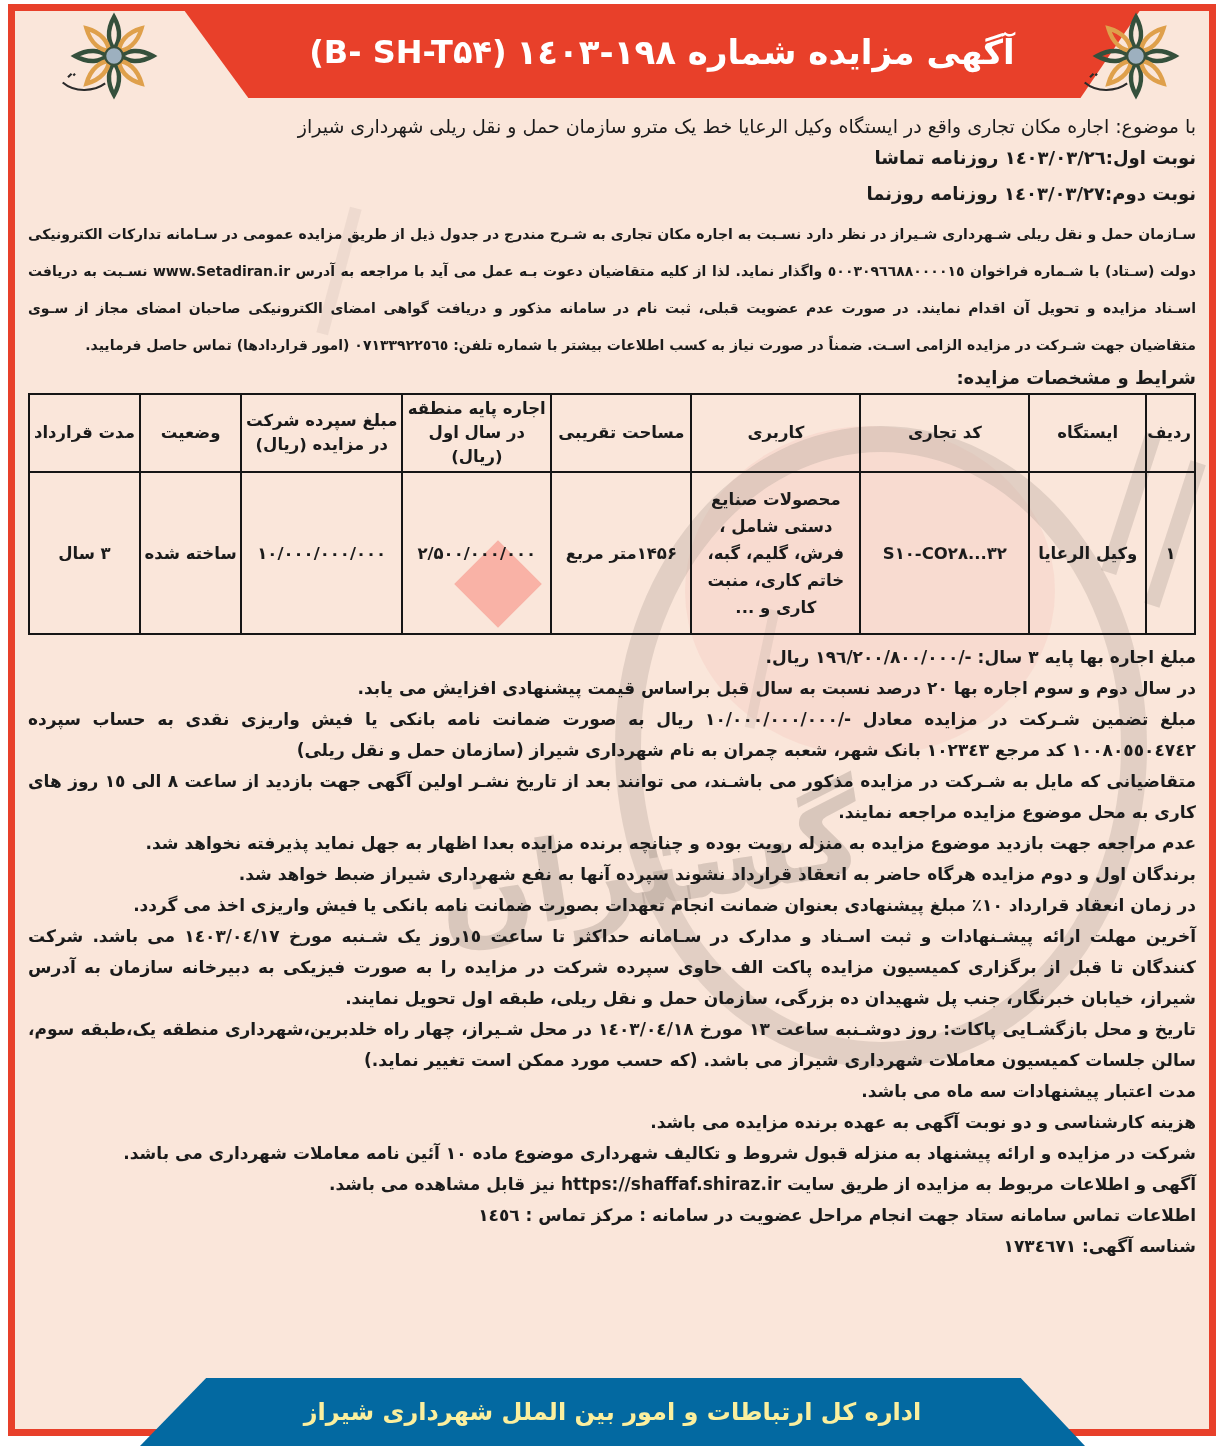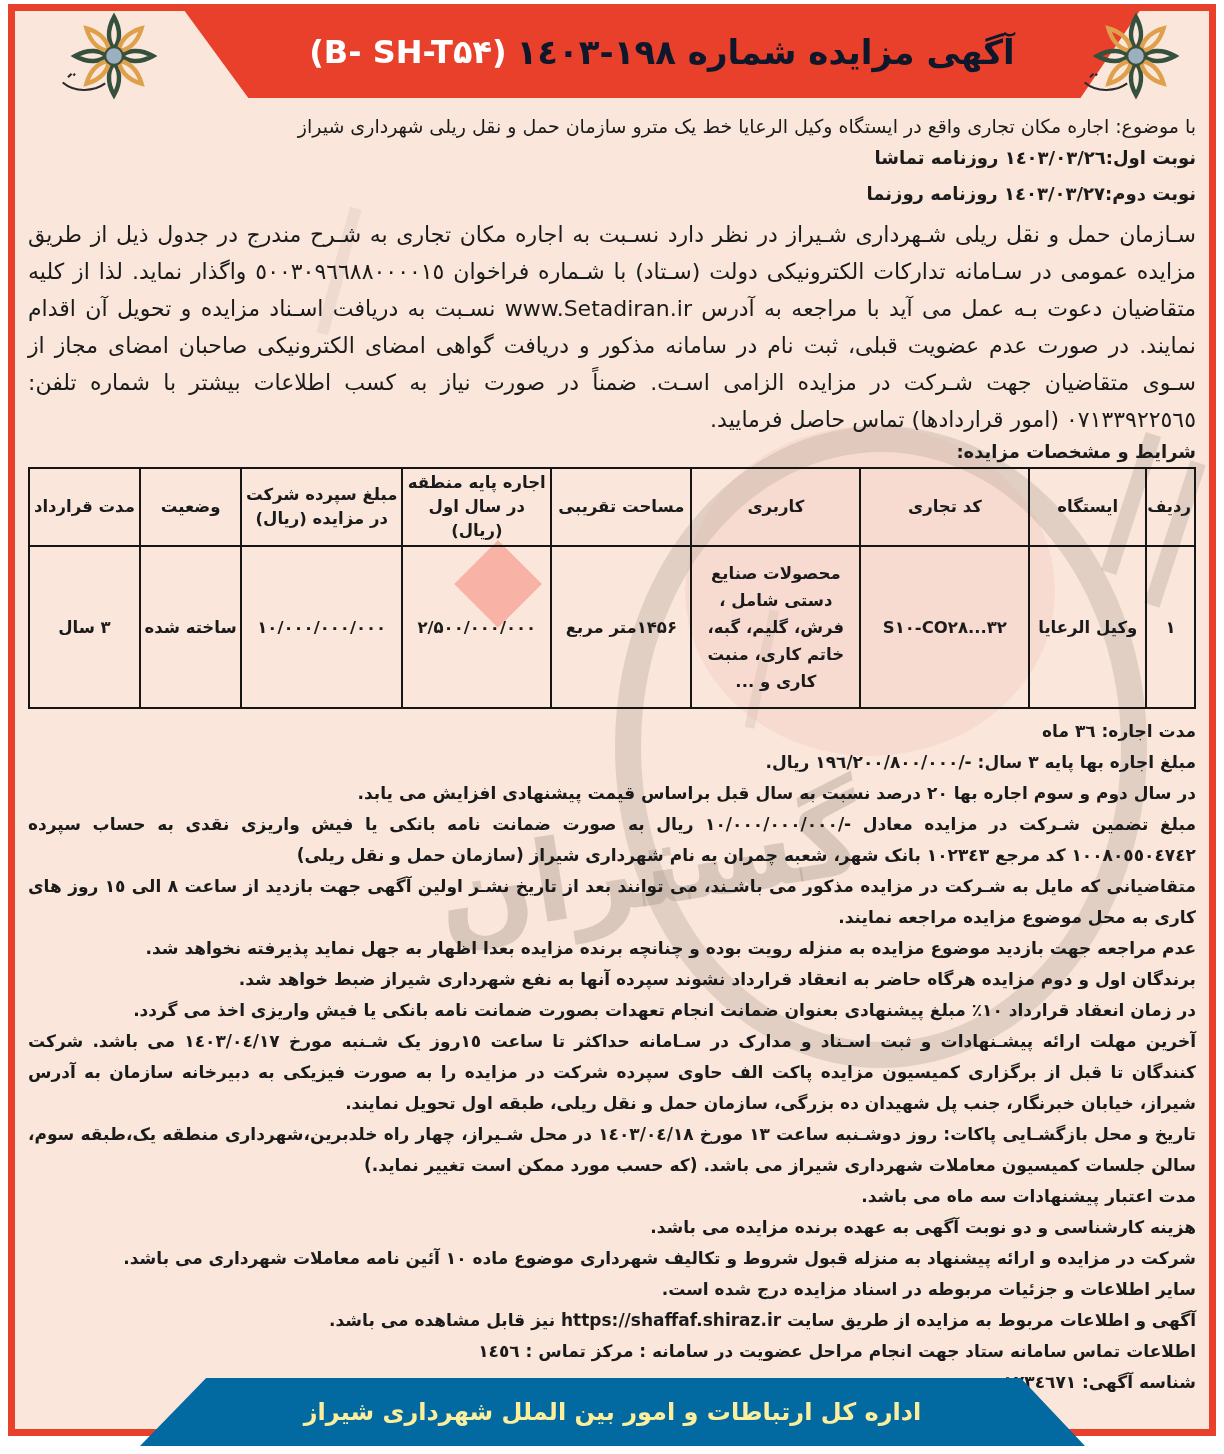--- a/index.html
+++ b/index.html
@@ -25,30 +25,30 @@
   .wm-s1{left:1108px;top:420px;width:16px;height:145px;transform:rotate(18deg);}
   .wm-s2{left:1152px;top:448px;width:16px;height:150px;transform:rotate(18deg);}
   .wm-s3{left:742px;top:598px;width:10px;height:120px;transform:rotate(12deg);opacity:.6;}
   .wm-s4{left:318px;top:195px;width:12px;height:130px;transform:rotate(15deg);opacity:.45;}
   
   .header-banner{
     position:absolute;left:181px;top:6px;width:962px;height:92px;background:#e8402a;z-index:3;
     clip-path:polygon(0 0,100% 0,93.5% 100%,7% 100%);
     display:flex;align-items:center;justify-content:center;gap:10px;
   }
-  .header-banner .title-fa{color:#0f172a;font-size:34px;font-weight:bold;}
+  .header-banner .title-fa{color:#ffffff;font-size:34px;font-weight:bold;}
   .header-banner .title-code{color:#ffffff;font-size:32px;font-weight:bold;direction:ltr;unicode-bidi:isolate;}
   .logo{position:absolute;top:10px;width:120px;height:92px;z-index:4;}
   .logo-right{right:28px;}
   .logo-left{left:54px;}
   
   .content{position:relative;z-index:1;padding:102px 13px 0;}
   .subject{font-size:19px;font-weight:normal;margin:2px 0 7px;}
   .nobat{font-size:18px;font-weight:bold;margin:0 0 9px;line-height:27px;}
-  .intro-par{font-size:22px;font-weight:normal;line-height:37px;margin:2px 0 0;text-align:justify;}
+  .intro-par{font-size:14px;font-weight:bold;line-height:37px;margin:2px 0 0;text-align:justify;}
   .ltr-inline{direction:ltr;unicode-bidi:isolate;}
   .terms-label{font-size:18px;font-weight:bold;margin:3px 0 5px;}
   
   table{width:100%;border-collapse:collapse;table-layout:fixed;margin:2px 0 7px;background:transparent;}
   th,td{border:2px solid #161616;text-align:center;vertical-align:middle;font-weight:bold;padding:2px 3px;}
   th{font-size:16.5px;height:62px;line-height:24px;}
   td{font-size:16.5px;height:156px;line-height:27px;}
   
   .cond{font-size:17px;font-weight:bold;line-height:31px;margin:0;text-align:justify;}
   
@@ -120,34 +120,32 @@
             <td>۱۴۵۶متر مربع</td>
             <td>۲/۵۰۰/۰۰۰/۰۰۰</td>
             <td>۱۰/۰۰۰/۰۰۰/۰۰۰</td>
             <td>ساخته شده</td>
             <td>۳ سال</td>
           </tr>
         </tbody>
       </table>
 
       <div class="conds">
-        <p class="cond">مدت اجاره: ٣٦ ماه</p>
         <p class="cond">مبلغ اجاره بها پایه ٣ سال: -/١٩٦/٢٠٠/٨٠٠/٠٠٠ ریال.</p>
         <p class="cond">در سال دوم و سوم اجاره بها ٢٠ درصد نسبت به سال قبل براساس قیمت پیشنهادی افزایش می یابد.</p>
         <p class="cond">مبلغ تضمین شـرکت در مزایده معادل -/١٠/٠٠٠/٠٠٠/٠٠٠ ریال به صورت ضمانت نامه بانکی یا فیش واریزی نقدی به حساب سپرده ١٠٠٨٠٥٥٠٤٧٤٢ کد مرجع ١٠٢٣٤٣ بانک شهر، شعبه چمران به نام شهرداری شیراز (سازمان حمل و نقل ریلی)</p>
         <p class="cond">متقاضیانی که مایل به شـرکت در مزایده مذکور می باشـند، می توانند بعد از تاریخ نشـر اولین آگهی جهت بازدید از ساعت ٨ الی ١٥ روز های کاری به محل موضوع مزایده مراجعه نمایند.</p>
         <p class="cond">عدم مراجعه جهت بازدید موضوع مزایده به منزله رویت بوده و چنانچه برنده مزایده بعدا اظهار به جهل نماید پذیرفته نخواهد شد.</p>
         <p class="cond">برندگان اول و دوم مزایده هرگاه حاضر به انعقاد قرارداد نشوند سپرده آنها به نفع شهرداری شیراز ضبط خواهد شد.</p>
         <p class="cond">در زمان انعقاد قرارداد ١٠٪ مبلغ پیشنهادی بعنوان ضمانت انجام تعهدات بصورت ضمانت نامه بانکی یا فیش واریزی اخذ می گردد.</p>
         <p class="cond">آخرین مهلت ارائه پیشـنهادات و ثبت اسـناد و مدارک در سـامانه حداکثر تا ساعت ١٥روز یک شـنبه مورخ ١٤٠٣/٠٤/١٧ می باشد. شرکت کنندگان تا قبل از برگزاری کمیسیون مزایده پاکت الف حاوی سپرده شرکت در مزایده را به صورت فیزیکی به دبیرخانه سازمان به آدرس شیراز، خیابان خبرنگار، جنب پل شهیدان ده بزرگی، سازمان حمل و نقل ریلی، طبقه اول تحویل نمایند.</p>
         <p class="cond">تاریخ و محل بازگشـایی پاکات: روز دوشـنبه ساعت ١٣ مورخ ١٤٠٣/٠٤/١٨ در محل شـیراز، چهار راه خلدبرین،شهرداری منطقه یک،طبقه سوم، سالن جلسات کمیسیون معاملات شهرداری شیراز می باشد. (که حسب مورد ممکن است تغییر نماید.)</p>
         <p class="cond">مدت اعتبار پیشنهادات سه ماه می باشد.</p>
         <p class="cond">هزینه کارشناسی و دو نوبت آگهی به عهده برنده مزایده می باشد.</p>
         <p class="cond">شرکت در مزایده و ارائه پیشنهاد به منزله قبول شروط و تکالیف شهرداری موضوع ماده ١٠ آئین نامه معاملات شهرداری می باشد.</p>
-        <p class="cond">سایر اطلاعات و جزئیات مربوطه در اسناد مزایده درج شده است.</p>
         <p class="cond"><span>آگهی و اطلاعات مربوط به مزایده از طریق سایت </span><span class="ltr-inline">https://shaffaf.shiraz.ir</span><span> نیز قابل مشاهده می باشد.</span></p>
         <p class="cond">اطلاعات تماس سامانه ستاد جهت انجام مراحل عضویت در سامانه : مرکز تماس : ١٤٥٦</p>
         <p class="cond">شناسه آگهی: ١٧٣٤٦٧١</p>
       </div>
     </div>
   </div>
 
   <div class="header-banner">
     <span class="title-fa">آگهی مزایده شماره ١٩٨-١٤٠٣</span>
     <span class="title-code">(B- SH-T۵۴)</span>

